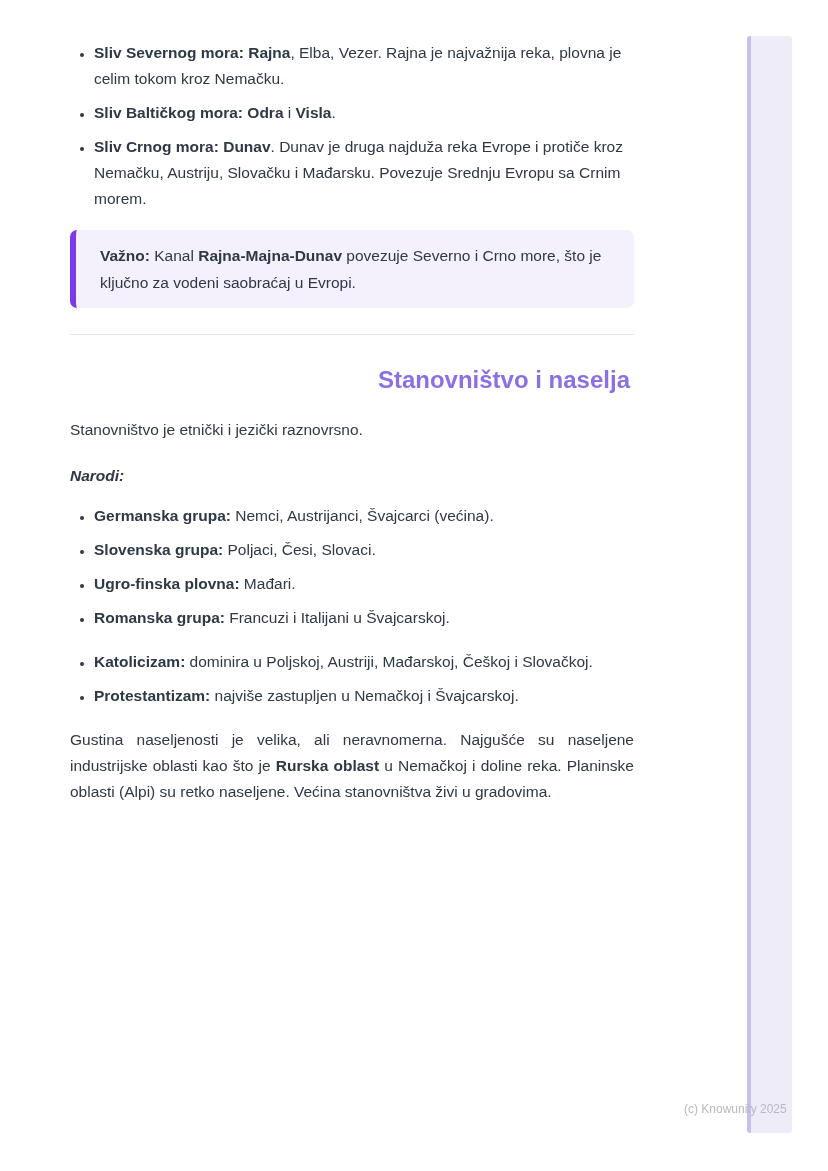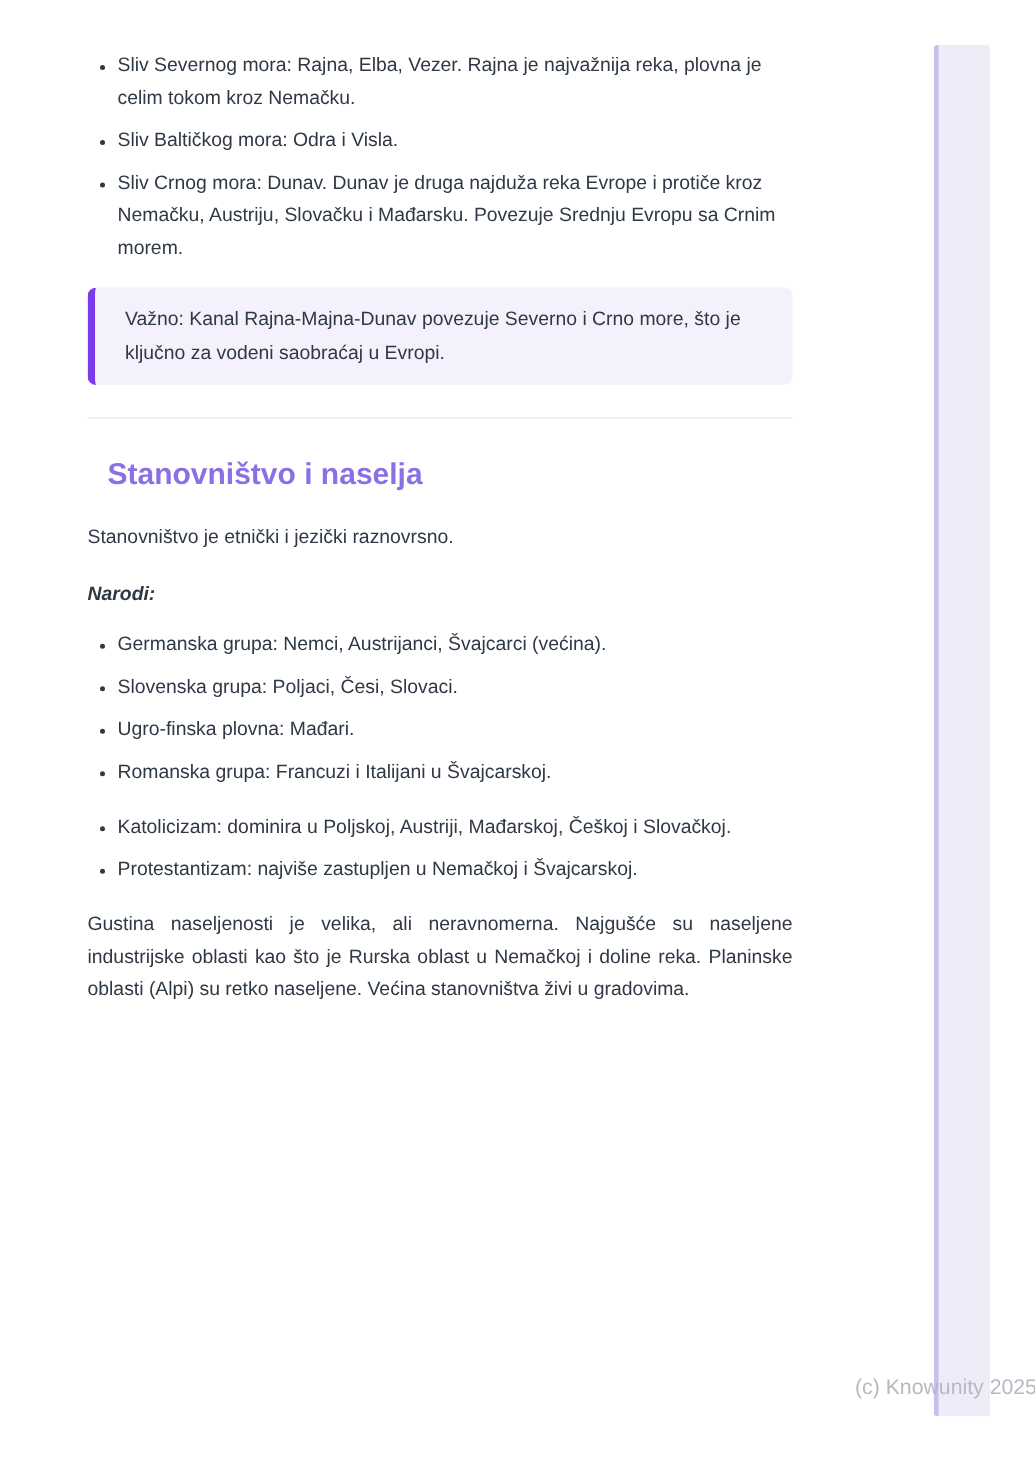--- a/index.html
+++ b/index.html
@@ -18,58 +18,59 @@
     width: 564px;
     font-size: 15.5px;
     line-height: 26px;
   }
   .page p { margin: 0 0 20px; }
   .page p.just { text-align: justify; }
   .page p.label { font-weight: bold; margin: 0 0 14px; font-style: italic; }
   .page ul { margin: 0 0 18px; padding-left: 24px; list-style: disc; }
   .page ul li { margin-bottom: 8px; }
   .page ul li::marker { font-size: 12px; color: #2f3845; }
-  strong, b { font-weight: normal; }
+  strong, b { font-weight: bold; }
   .callout {
     background: #f4f1fc;
     border-left: 6px solid #7c3aed;
     border-radius: 7px;
     padding: 12px 24px;
     margin: 0 0 26px;
     line-height: 27px;
   }
   .callout p { margin: 0; }
   hr.divider {
     border: none;
     border-top: 1px solid #e6e6ee;
     margin: 0;
   }
   h2.section-heading {
     font-size: 24px;
     line-height: 30px;
     font-weight: bold;
     color: #8a70e4;
-    margin: 30px 16px 22px;
+    margin: 30px 4px 22px;
+    text-align: right;
   }
   .side-strip {
     position: absolute;
     left: 747px;
     top: 36px;
     width: 45px;
     height: 1097px;
     background: #efecfa;
     border-left: 4px solid #c7bfed;
     border-radius: 3px;
     z-index: 1;
   }
   .watermark {
     position: absolute;
     left: 684px;
     top: 1102px;
-    font-size: 17px;
+    font-size: 12px;
     line-height: 15px;
     color: #b8b8c2;
     z-index: 2;
     white-space: nowrap;
   }
 </style>
 </head>
 <body>
 
 <div class="page">

